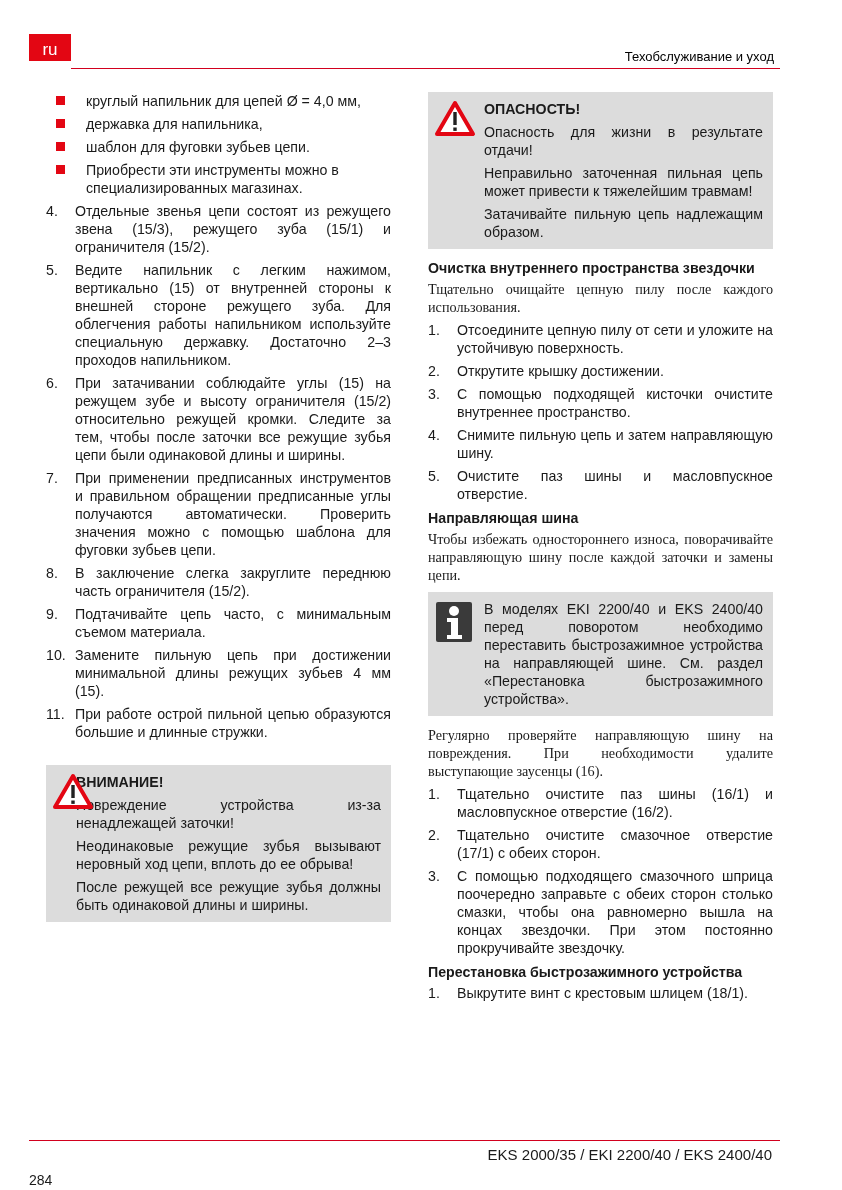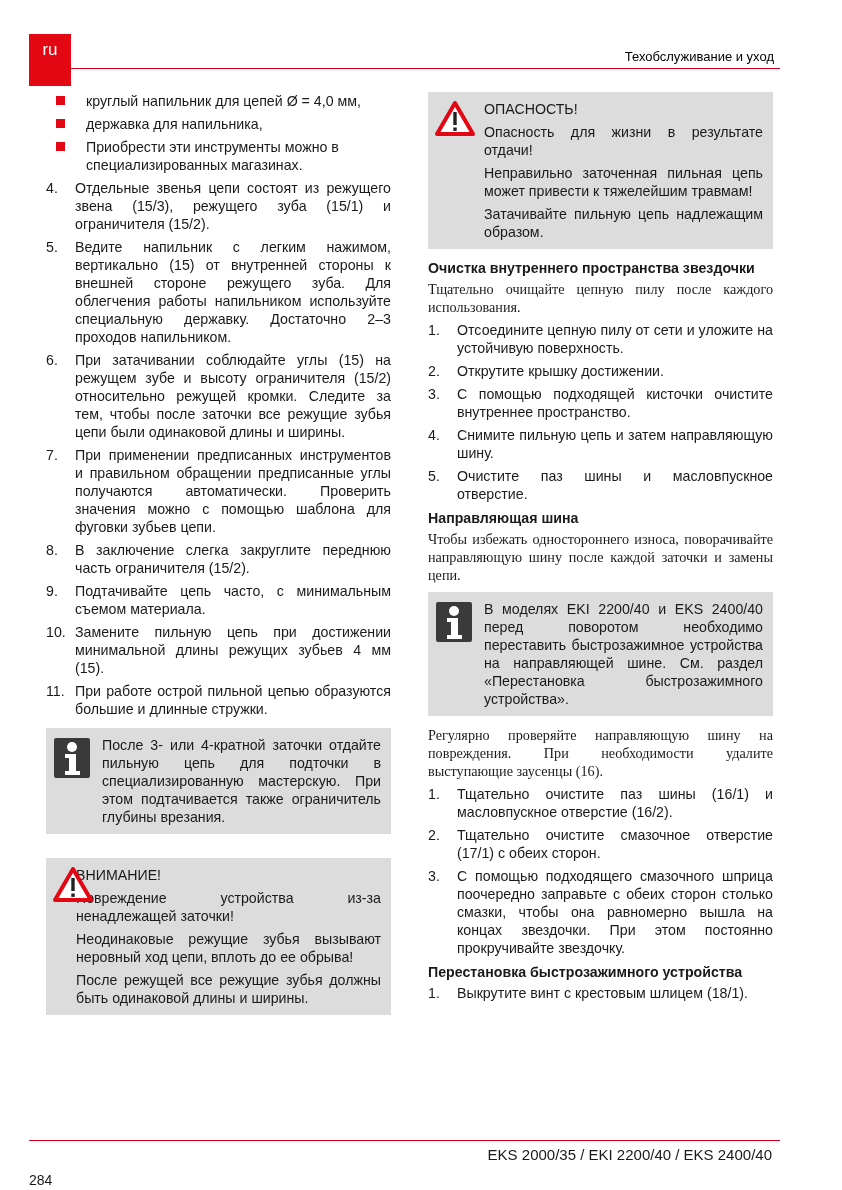--- a/index.html
+++ b/index.html
@@ -1,18 +1,18 @@
 <!DOCTYPE html>
 <html><head>
 <meta charset="utf-8">
 <style>
   html, body { margin:0; padding:0; background:#fff; }
   body { width:842px; height:1190px; position:relative; overflow:hidden;
          font-family:"Liberation Sans", sans-serif; color:#1a1a1a; }
-  .lang-tab { position:absolute; left:29px; top:34px; width:42px; height:52px;
+  .lang-tab { position:absolute; left:29px; top:34px; width:42px; height:27px;
               background:#e30613; color:#fff; font-size:17px; text-align:center;
               line-height:32px; }
   .header-line { position:absolute; left:71px; right:62px; top:68px; height:1px; background:#d2001e; }
   .header-title { position:absolute; right:68px; top:49px; font-size:13px; color:#000000; }
   .footer-line { position:absolute; left:29px; right:62px; top:1140px; height:1px; background:#d2001e; }
   .page-num { position:absolute; left:29px; top:1172px; font-size:14px; }
   .footer-model { position:absolute; right:70px; top:1146px; font-size:15px; }
 
   .col { position:absolute; top:92px; width:345px; font-size:14.2px; line-height:18px; }
   .col-left { left:46px; }
@@ -21,54 +21,46 @@
   .bullet { position:relative; padding-left:40px; margin-bottom:5px; }
   .bullet .sq { position:absolute; left:10px; top:4px; width:9px; height:9px; background:#e30613; }
   .item { position:relative; padding-left:29px; margin-bottom:5px; text-align:justify; }
   .item .num { position:absolute; left:0; top:0; }
   .para { text-align:justify; margin-bottom:5px;font-family:Liberation Serif, serif; }
   .heading { font-weight:bold; margin:6px 0 3px 0; }
 
   .box { background:#dcdcdc; padding:8px 10px 8px 56px; position:relative; margin:8px 0 10px 0; text-align:justify; }
   .box p { margin:0 0 5px 0; }
   .box p:last-child { margin-bottom:0; }
-  .box .title { font-weight:normal; }
+  .box .title { font-weight:bold; }
   .icon-info { position:absolute; left:8px; top:10px; width:36px; height:40px; background:#3a3a3a; border-radius:2px; }
   .icon-warn { position:absolute; left:6px; top:8px; width:42px; height:38px; }
 </style>
 </head>
 <body>
 
 <div class="lang-tab">ru</div>
 <div class="header-line"></div>
 <div class="header-title">Техобслуживание и уход</div>
 
 <div class="col col-left">
   <div class="bullet"><span class="sq"></span><span>круглый напильник для цепей Ø = 4,0 мм,</span></div>
   <div class="bullet"><span class="sq"></span><span>державка для напильника,</span></div>
+  <div class="bullet"><span class="sq"></span><span>шаблон для фуговки зубьев цепи.</span></div>
   <div class="bullet"><span class="sq"></span><span>Приобрести эти инструменты можно в специализированных магазинах.</span></div>
 
   <div class="item"><span class="num">4.</span><span>Отдельные звенья цепи состоят из режущего звена (15/3), режущего зуба (15/1) и ограничителя (15/2).</span></div>
   <div class="item"><span class="num">5.</span><span>Ведите напильник с легким нажимом, вертикально (15) от внутренней стороны к внешней стороне режущего зуба. Для облегчения работы напильником используйте специальную державку. Достаточно 2–3 проходов напильником.</span></div>
   <div class="item"><span class="num">6.</span><span>При затачивании соблюдайте углы (15) на режущем зубе и высоту ограничителя (15/2) относительно режущей кромки. Следите за тем, чтобы после заточки все режущие зубья цепи были одинаковой длины и ширины.</span></div>
   <div class="item"><span class="num">7.</span><span>При применении предписанных инструментов и правильном обращении предписанные углы получаются автоматически. Проверить значения можно с помощью шаблона для фуговки зубьев цепи.</span></div>
   <div class="item"><span class="num">8.</span><span>В заключение слегка закруглите переднюю часть ограничителя (15/2).</span></div>
   <div class="item"><span class="num">9.</span><span>Подтачивайте цепь часто, с минимальным съемом материала.</span></div>
   <div class="item"><span class="num">10.</span><span>Замените пильную цепь при достижении минимальной длины режущих зубьев 4 мм (15).</span></div>
   <div class="item"><span class="num">11.</span><span>При работе острой пильной цепью образуются большие и длинные стружки.</span></div>
 
-  <div class="box" style="margin-top:10px;">
-    <div class="icon-info">
-      <svg width="36" height="40" viewBox="0 0 36 40">
-          <circle cx="18" cy="9" r="5" fill="#fff"></circle>
-          <path d="M11 16 H22 V33 H26 V37 H11 V33 H15 V20 H11 Z" fill="#fff"></path>
-        </svg>
-    </div>
-    <p>После 3- или 4-кратной заточки отдайте пильную цепь для подточки в специализированную мастерскую. При этом подтачивается также ограничитель глубины врезания.</p>
-  </div>
 
   <div class="box" style="margin-top:24px;padding-left:30px;">
     <div class="icon-warn">
       <svg width="42" height="38" viewBox="0 0 42 38">
           <path d="M21 3 L39 34 H3 Z" fill="#fff" stroke="#e30613" stroke-width="4" stroke-linejoin="round"></path>
           <rect x="19.3" y="12" width="3.4" height="13" fill="#222"></rect>
           <rect x="19.3" y="27.5" width="3.4" height="3.4" fill="#222"></rect>
         </svg>
     </div>
     <p class="title">ВНИМАНИЕ!</p>

